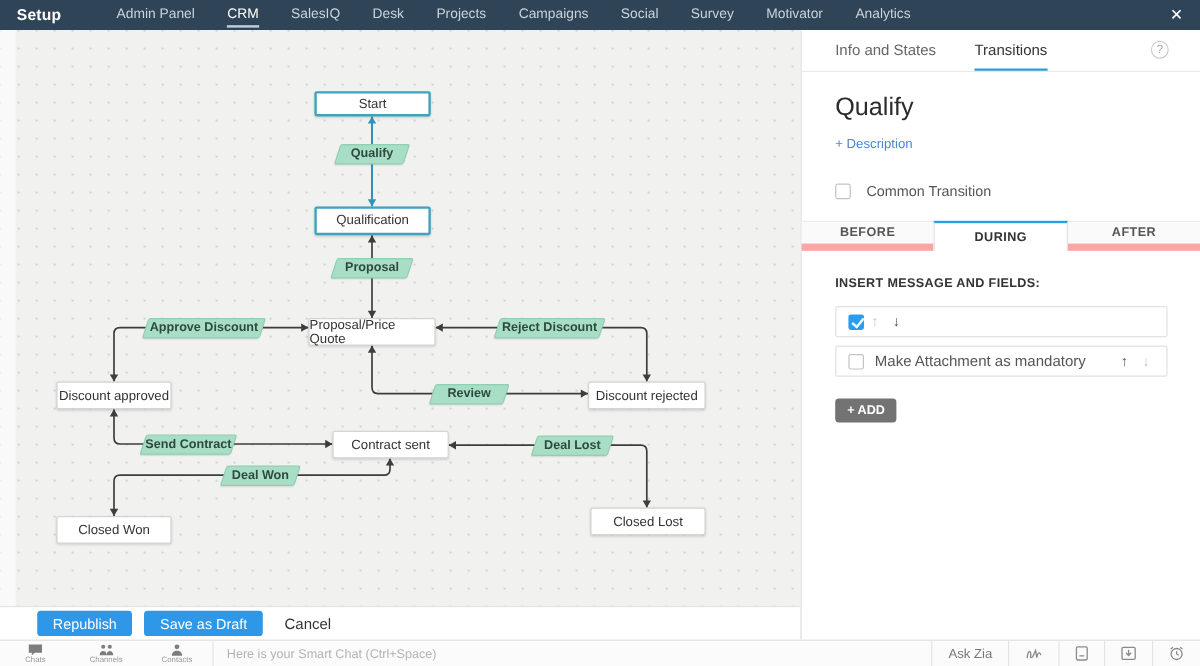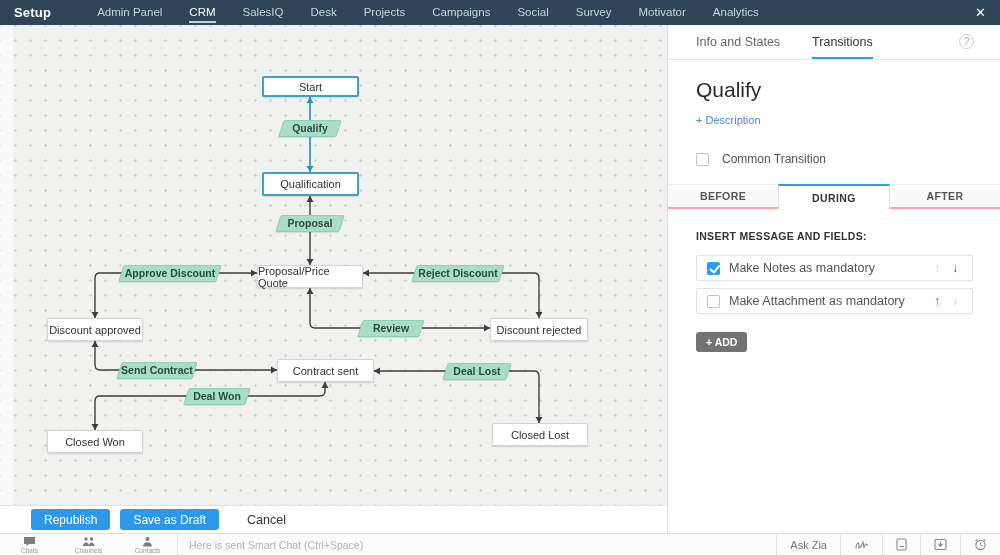--- a/index.html
+++ b/index.html
@@ -29,40 +29,40 @@
   .node.selected { border:2px solid #3fa3c0; }
   .tlabel { position:absolute; height:17px; display:flex; align-items:center; justify-content:center; cursor:pointer; }
   .tl-bg { position:absolute; inset:0; background:#a9dec6; border:1px solid #8ed0b2; transform:skewX(-18deg);
     border-radius:2px; box-shadow:0 1px 1px rgba(0,0,0,.1); }
   .tl-txt { position:relative; font-size:10.5px; font-weight:bold; color:#2d4a3e; white-space:nowrap; }
 
   
   .actionbar { height:28px; background:#fff; border-top:1px solid #e3e3e3; display:flex; align-items:center; padding-left:31px; gap:10px; }
   .btn-blue { background:#2f97e8; color:#fff; border:none; border-radius:3px; height:21px; padding:0 13px;
     font-size:12px; font-family:inherit; cursor:pointer; }
-  .cancel-link { font-size:12.5px; color:#333; margin-left:18px; cursor:pointer; }
+  .cancel-link { font-size:12.5px; color:#333; margin-left:8px; cursor:pointer; }
 
   
   .panel { width:333px; background:#fff; border-left:1px solid #dcdcdc; display:flex; flex-direction:column; }
   .panel-tabs { height:35px; display:flex; align-items:stretch; border-bottom:1px solid #e8e8e8; padding-left:28px; position:relative; }
   .ptab { font-size:12.5px; color:#666; display:flex; align-items:center; margin-right:32px; cursor:pointer; }
   .ptab.active { color:#333; box-shadow:inset 0 -2px 0 #2d9cdb; }
   .help-circle { position:absolute; right:26px; top:9px; width:15px; height:15px; border:1px solid #ccc; border-radius:50%;
     color:#aaa; font-size:10px; display:flex; align-items:center; justify-content:center; cursor:pointer; }
   .panel-body { padding:18px 0 0 0; }
   .p-title { font-size:21px; color:#2b2b2b; font-weight:400; margin:0 28px 8px; }
   .desc-link { font-size:11px; color:#4a86d8; margin:0 28px; cursor:pointer; display:inline-block; }
   .common-row { display:flex; align-items:center; gap:13px; margin:24px 28px 18px; }
   .cbox { width:13px; height:13px; border:1px solid #c3c3c3; border-radius:2px; background:#fff; cursor:pointer; position:relative; flex:0 0 auto; }
   .cbox.checked { background:#2b9df0; border-color:#2b9df0; }
   .cbox.checked::after { content:""; position:absolute; left:3.5px; top:0.5px; width:4px; height:8px;
     border:solid #fff; border-width:0 2px 2px 0; transform:rotate(40deg); }
   .common-label { font-size:12px; color:#555; }
   .phase-tabs { display:flex; }
-  .phtab { flex:1; height:25px; background:#fafafa; border-bottom:2px solid #fca5a5; border-top:1px solid #ededed;
+  .phtab { flex:1; height:25px; background:#fafafa; border-bottom:6px solid #fca5a5; border-top:1px solid #ededed;
     display:flex; align-items:center; justify-content:center; font-size:10.5px; font-weight:bold; color:#555;
     letter-spacing:.4px; cursor:pointer; }
   .phtab.active { background:#fff; border-bottom:none; border-top:2px solid #2aa0e2;
     border-left:1px solid #e2e2e2; border-right:1px solid #e2e2e2; color:#333; }
   .insert-label { font-size:10.5px; font-weight:bold; color:#333; letter-spacing:.3px; margin:21px 28px 13px; }
   .field-row { width:277px; height:26px; border:1px solid #e2e2e2; border-radius:2px; margin:0 28px 7px;
     display:flex; align-items:center; padding:0 8px 0 10px; background:#fff; }
   .field-label { font-size:12.5px; color:#555; margin-left:9px; flex:1; }
   .arrow-btn { font-size:12px; width:18px; text-align:center; cursor:pointer; }
   .arrow-on { color:#555; } .arrow-off { color:#c9c9c9; }
@@ -196,21 +196,20 @@
         </div>
         <div class="phase-tabs" id="phasetabs">
             <div class="phtab">BEFORE</div>
             <div class="phtab active">DURING</div>
             <div class="phtab">AFTER</div>
           </div>
         <div class="insert-label">INSERT MESSAGE AND FIELDS:</div>
         <div id="fieldrows">
             <div class="field-row">
               <span class="cbox checked"></span>
-              <span class="field-label">Make Notes as mandatory</span>
               <span class="arrow-btn arrow-off">↑</span>
               <span class="arrow-btn arrow-on">↓</span>
             </div>
             <div class="field-row">
               <span class="cbox"></span>
               <span class="field-label">Make Attachment as mandatory</span>
               <span class="arrow-btn arrow-on">↑</span>
               <span class="arrow-btn arrow-off">↓</span>
             </div>
           </div>
@@ -243,21 +242,21 @@
         <div class="chat-item">
           <span>
             <svg width="11" height="11" viewBox="0 0 11 11">
               <circle cx="5.5" cy="3" r="2" fill="#7d7d7d"></circle>
               <path d="M1.2 10.5 c0-2.8 1.8-4.2 4.3-4.2 s4.3 1.4 4.3 4.2 z" fill="#7d7d7d"></path>
             </svg>
           </span>
           <span class="chat-item-label">Contacts</span>
         </div>
       </div>
-    <div class="smart-chat">Here is sent Smart Chat (Ctrl+Space)</div>
+    <div class="smart-chat">Here is your Smart Chat (Ctrl+Space)</div>
     <div class="chat-right">
       <div class="cr-cell">
         <span class="askzia">Ask Zia</span>
       </div>
       <div class="cr-cell">
         <svg width="15" height="12" viewBox="0 0 15 12">
             <path d="M2 9 C2.5 3.5 4.5 2.5 5 6 C5.4 8.6 3.4 9.6 6.5 8.5 L9 3 L10 9 C10.8 4.5 12 4 13.3 6.5" stroke="#8a8a8a" stroke-width="1.1" fill="none" stroke-linecap="round"></path>
           </svg>
       </div>
       <div class="cr-cell">

